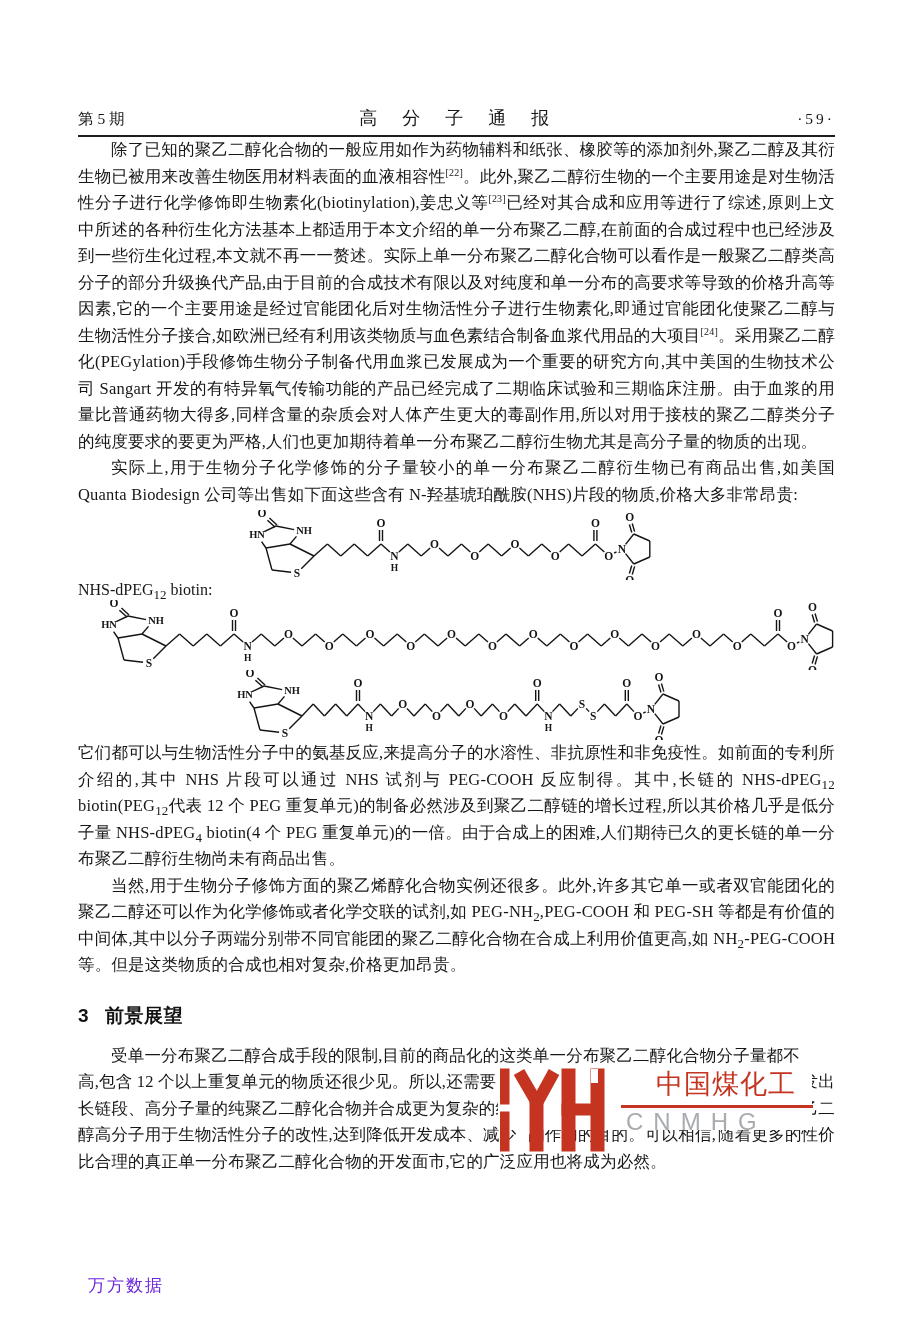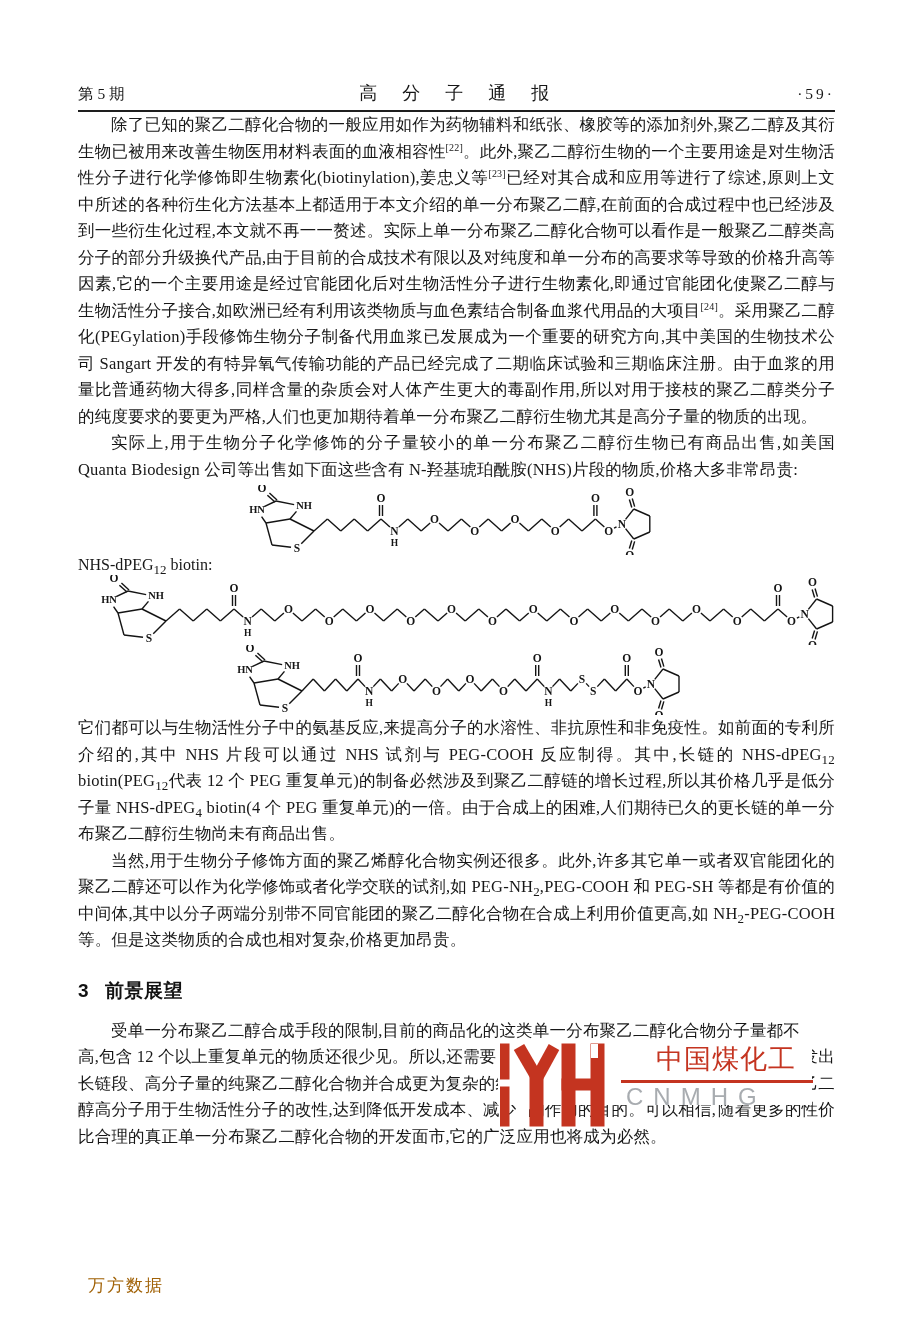--- a/index.html
+++ b/index.html
@@ -1,18 +1,18 @@
 <!DOCTYPE html>
 <html><head>
 <meta charset="utf-8">
 <style>
   html,body{margin:0;padding:0;background:#ffffff;}
   .page{position:relative;width:904px;height:1320px;background:#ffffff;overflow:hidden;
         font-family:"Liberation Serif","DejaVu Serif",serif;color:#171717;}
-  .content{position:absolute;left:78px;top:81px;width:757px;}
+  .content{position:absolute;left:78px;top:106px;width:757px;}
   .hdr{display:flex;justify-content:space-between;align-items:baseline;font-size:15.5px;height:20px;}
   .jtitle{letter-spacing:25px;text-indent:12px;font-size:18px;}
   .pageno{letter-spacing:3px;}
   .rule{height:2px;background:#1e1e1e;margin-top:9px;}
   h2.sec{font-family:"Liberation Sans","DejaVu Sans",sans-serif;font-weight:bold;
          font-size:19px;margin:24px 0 14px 0;letter-spacing:0.5px;color:#121212;}
   h2.sec .num{margin-right:16px;}
   .para{font-size:16.5px;line-height:26.5px;text-align:justify;text-justify:inter-ideograph;
         letter-spacing:0.2px;}
   .para.indent{text-indent:33px;}
@@ -29,21 +29,21 @@
   .p5 .ln .rfrag{position:absolute;right:0;top:0;}
   
   .wm{position:absolute;left:420px;top:23px;width:314px;height:64px;background:#ffffff;z-index:5;}
   .wm .logo{position:absolute;left:2px;top:1px;}
   .wm .zh{position:absolute;left:126px;top:3px;font-size:27px;line-height:30px;
           font-family:"Liberation Sans","DejaVu Sans",sans-serif;letter-spacing:1px;margin-left:32px;}
   .wm .uline{position:absolute;left:123px;top:39px;width:192px;height:3px;}
   .wm .en{position:absolute;left:128px;top:43px;font-size:24px;line-height:26px;
           font-family:"Liberation Sans","DejaVu Sans",sans-serif;letter-spacing:10px;}
   .footer{position:absolute;left:88px;top:1274px;font-family:"Liberation Sans","DejaVu Sans",sans-serif;
-          font-size:17px;letter-spacing:2px;color:#a16207;}
+          font-size:17px;letter-spacing:2px;color:#6d28d9;}
 </style>
 </head>
 <body>
 
 <div class="page">
   <div class="content">
 
     <div class="hdr">
       <span>第 5 期</span>
       <span class="jtitle">高分子通报</span>

